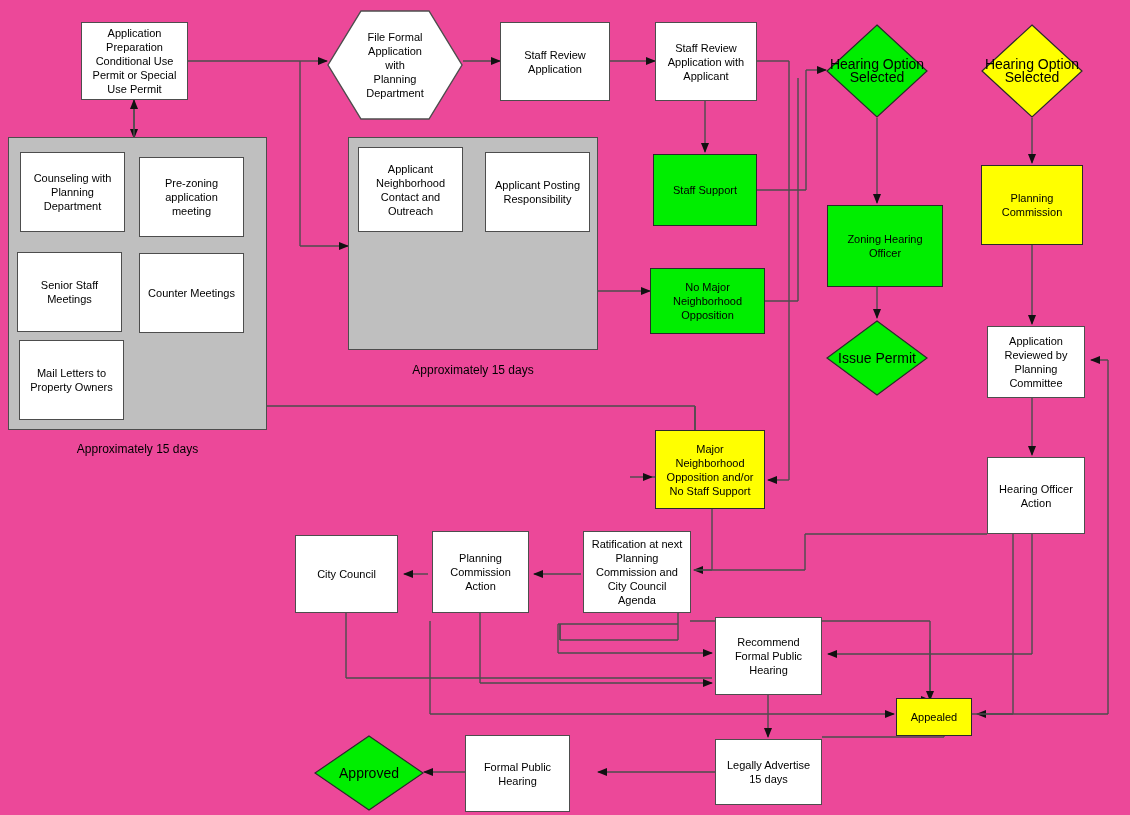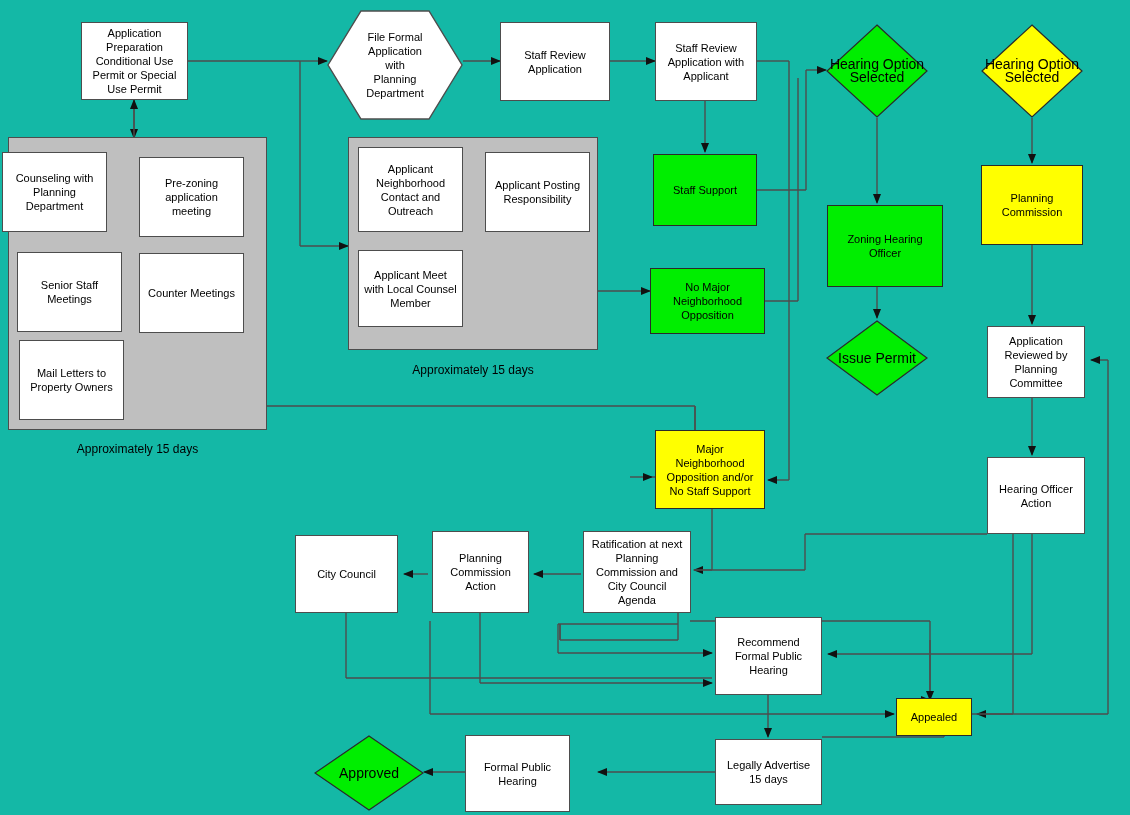--- a/index.html
+++ b/index.html
@@ -7,21 +7,21 @@
     padding: 0;
     background: #ffffff;
   }
   body {
     font-family: "Liberation Sans", sans-serif;
   }
   #canvas {
     position: relative;
     width: 1130px;
     height: 815px;
-    background: #14b8a6;
+    background: #ec4899;
     overflow: hidden;
   }
   #edges {
     position: absolute;
     left: 0;
     top: 0;
     width: 1130px;
     height: 815px;
     pointer-events: none;
   }
@@ -272,21 +272,21 @@
 Planning
 Committee</div>
 
   <div class="node box nowrap-tight" style="left:987px; top:457px; width:98px; height:77px;">Hearing Officer
 Action</div>
 
   <div class="node box yellow nowrap-tight" style="left:896px; top:698px; width:76px; height:38px;">Appealed</div>
 
   <div class="group" style="left:8px; top:137px; width:259px; height:293px;"></div>
 
-  <div class="node box nowrap-tight" style="left:2px; top:152px; width:105px; height:80px;">Counseling with
+  <div class="node box nowrap-tight" style="left:20px; top:152px; width:105px; height:80px;">Counseling with
 Planning
 Department</div>
   <div class="node box nowrap-tight" style="left:139px; top:157px; width:105px; height:80px;">Pre-zoning
 application
 meeting</div>
   <div class="node box nowrap-tight" style="left:17px; top:252px; width:105px; height:80px;">Senior Staff
 Meetings</div>
   <div class="node box nowrap-tight" style="left:19px; top:340px; width:105px; height:80px;">Mail Letters to
 Property Owners</div>
   <div class="node box nowrap-tight" style="left:139px; top:253px; width:105px; height:80px;">Counter Meetings</div>
@@ -294,23 +294,20 @@
   <div class="group-caption" style="left:8px; top:442px; width:259px;">Approximately 15 days</div>
 
   <div class="group" style="left:348px; top:137px; width:250px; height:213px;"></div>
 
   <div class="node box nowrap-tight" style="left:358px; top:147px; width:105px; height:85px;">Applicant
 Neighborhood
 Contact and
 Outreach</div>
   <div class="node box nowrap-tight" style="left:485px; top:152px; width:105px; height:80px;">Applicant Posting
 Responsibility</div>
-  <div class="node box nowrap-tight" style="left:358px; top:250px; width:105px; height:77px;">Applicant Meet
-with Local Counsel
-Member</div>
 
   <div class="group-caption" style="left:348px; top:363px; width:250px;">Approximately 15 days</div>
 
   <div class="node box nowrap-tight" style="left:295px; top:535px; width:103px; height:78px;">City Council</div>
 
   <div class="node box nowrap-tight" style="left:432px; top:531px; width:97px; height:82px;">Planning
 Commission
 Action</div>
 
   <div class="node box nowrap-tight" style="left:583px; top:531px; width:108px; height:82px;">Ratification at next

